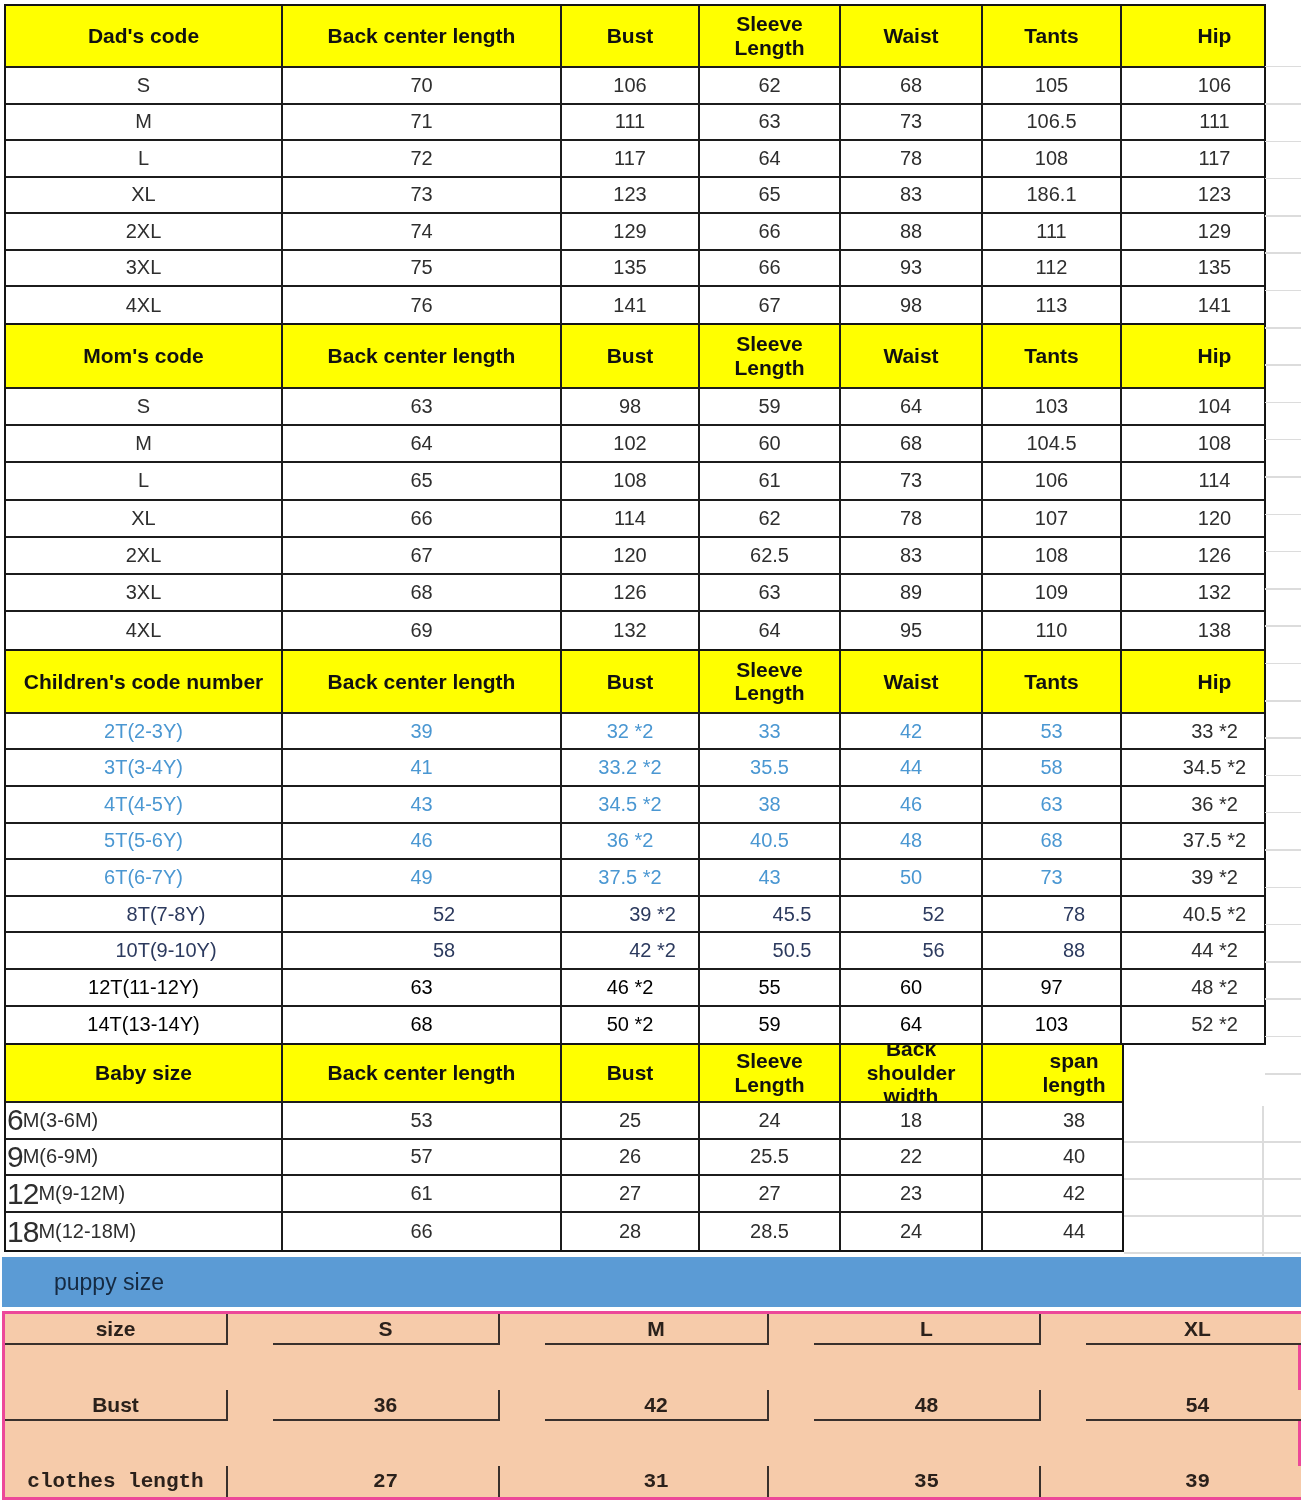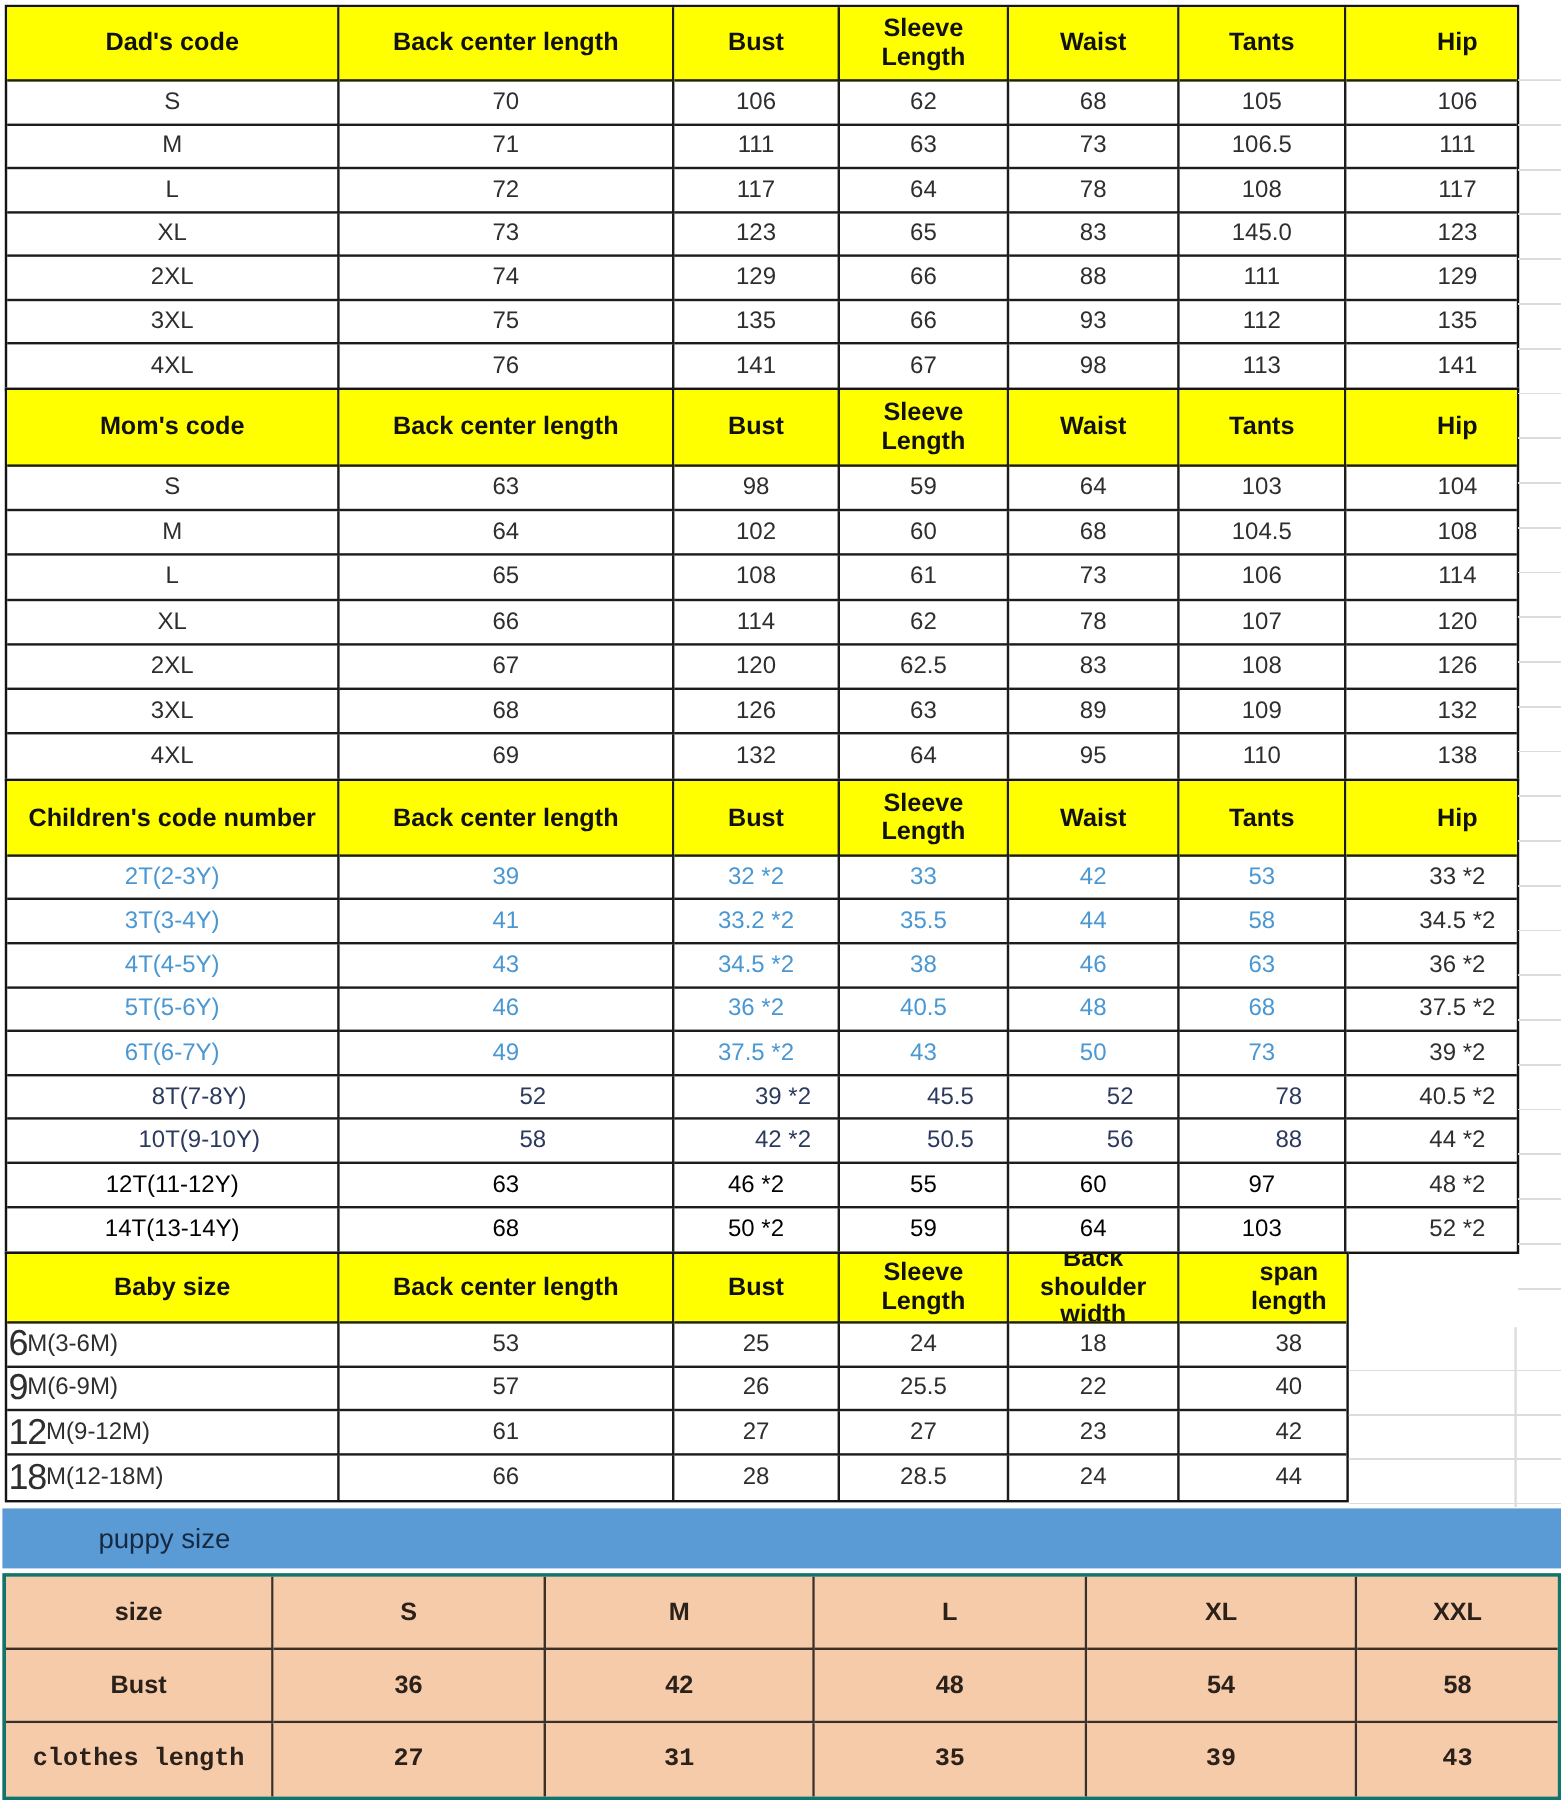--- a/index.html
+++ b/index.html
@@ -38,26 +38,26 @@
     position:absolute;left:1124px;top:1106px;width:177px;height:149px;
     background:repeating-linear-gradient(to bottom, transparent 0 35.4px, #dcdcdc 35.4px 36.9px);
   }
   .baby-right-v{
     position:absolute;left:1262px;top:1106px;width:1.5px;height:150px;background:#dcdcdc;
   }
   .puppy-bar{
     position:absolute;left:2px;top:1257px;width:1299px;height:50px;background:#5b9bd5;
     display:flex;align-items:center;
   }
-  .puppy-bar span{padding-left:80px;font-size:23px;color:#152a42;}
+  .puppy-bar span{padding-left:52px;font-size:23px;color:#152a42;}
   .puppy-table{
     position:absolute;left:2px;top:1311px;width:1299px;height:189px;
     display:grid;grid-template-columns:223px 227px 224px 227px 225px 1fr;
     grid-template-rows:repeat(3,1fr);
-    border:3px solid #0f766e;box-sizing:border-box;background:#f6cbaa;
+    border:3px solid #ec4899;box-sizing:border-box;background:#f6cbaa;gap:45px;
   }
   .pc{
     display:flex;align-items:center;justify-content:center;
     background:#f6cbaa;border-right:2px solid #39302c;border-bottom:2px solid #39302c;
     font-weight:bold;font-size:21px;color:#2b211b;box-sizing:border-box;
   }
   .pc.lastcol{border-right:none;}
   .pc.lastrow{border-bottom:none;font-family:Liberation Mono, monospace;}
 </style>
 </head>
@@ -93,21 +93,21 @@
         <div class="c t-black">117</div>
         <div class="c t-black">64</div>
         <div class="c t-black">78</div>
         <div class="c t-black">108</div>
         <div class="c t-black lastcol">117</div>
         <div class="c t-black">XL</div>
         <div class="c t-black">73</div>
         <div class="c t-black">123</div>
         <div class="c t-black">65</div>
         <div class="c t-black">83</div>
-        <div class="c t-black">145.0</div>
+        <div class="c t-black">186.1</div>
         <div class="c t-black lastcol">123</div>
         <div class="c t-black">2XL</div>
         <div class="c t-black">74</div>
         <div class="c t-black">129</div>
         <div class="c t-black">66</div>
         <div class="c t-black">88</div>
         <div class="c t-black">111</div>
         <div class="c t-black lastcol">129</div>
         <div class="c t-black">3XL</div>
         <div class="c t-black">75</div>

